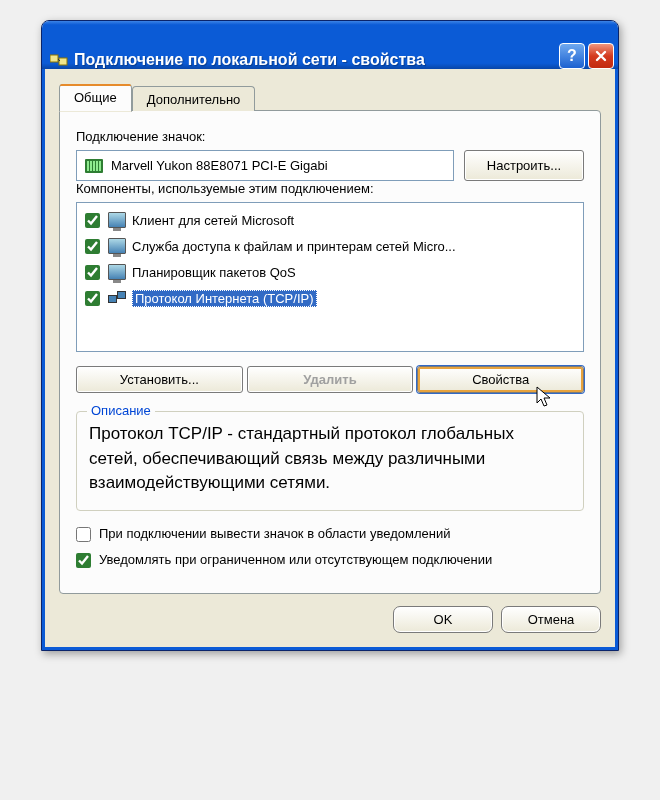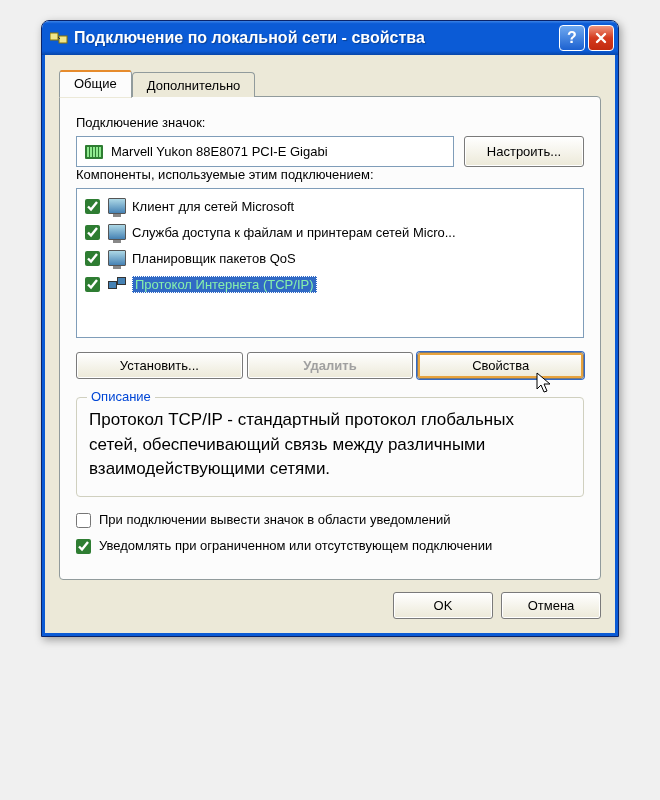--- a/index.html
+++ b/index.html
@@ -13,23 +13,23 @@
     width: 576px;
     margin: 0 auto;
     background: #ECE9D8;
     border: 1px solid #0A246A;
     border-radius: 8px 8px 0 0;
     box-shadow: 2px 3px 8px rgba(0,0,0,0.35);
     overflow: hidden;
   }
   .titlebar {
     background: linear-gradient(to bottom, #3B83E6 0%, #0B5BD6 8%, #0B5BD6 88%, #0846A8 100%);
-    height: 34px;
-    display: flex;
-    align-items: center;
+    height: 48px;
+    display: flex;
+    align-items: flex-end;
     padding: 0 4px 0 8px;
     color: #fff;
   }
   .titlebar-icon {
     width: 18px;
     height: 18px;
     margin-right: 6px;
     display:inline-block;
   }
   .title-text {
@@ -183,21 +183,21 @@
   }
   .comp-icon {
     width: 18px;
     height: 18px;
     margin-right: 6px;
     flex-shrink: 0;
     display:flex;align-items:center;justify-content:center;
   }
   .comp-text.selected {
     background: #316AC5;
-    color: #86efac;
+    color: #ffffff;
     padding: 1px 3px;
     outline: 1px dotted #fff;
     outline-offset: -1px;
   }
   .btn-row {
     display: flex;
     gap: 4px;
     margin-bottom: 18px;
   }
   .btn-row button.xp{
@@ -238,20 +238,21 @@
     accent-color:#2E7D32;
   }
   .dialog-buttons {
     display: flex;
     justify-content: flex-end;
     gap: 8px;
     padding: 12px 0 0 0;
   }
   .dialog-buttons button.xp{
     min-width: 100px;
+    border-radius: 7px;
   }
   .cursor{
     position:absolute;
     width:18px;height:24px;
     pointer-events:none;
   }
   .monitor-icon{
     width:16px;height:14px;border:1px solid #555;background:linear-gradient(to bottom,#add8e6,#4682b4);position:relative;border-radius:1px;
   }
   .monitor-icon::after{content:"";position:absolute;left:4px;right:4px;bottom:-4px;height:3px;background:#888;}

